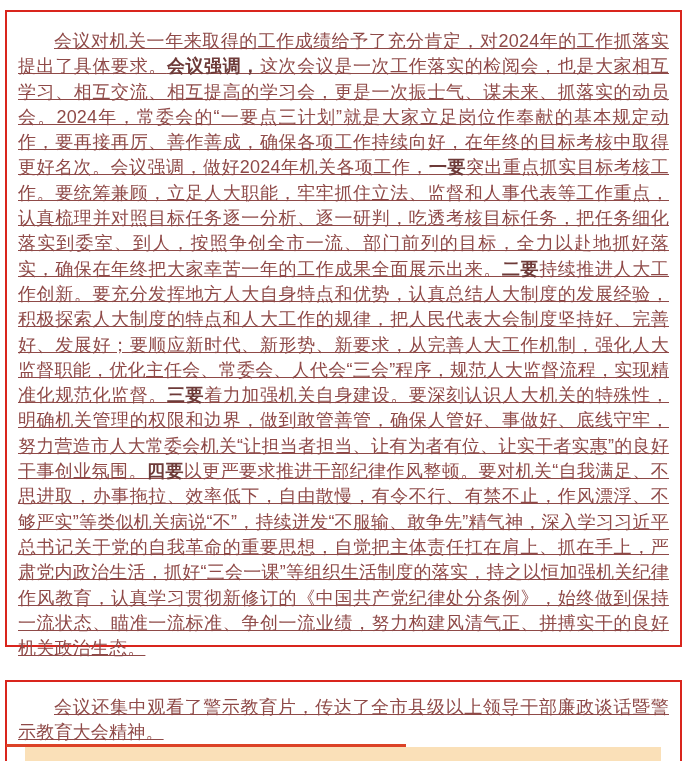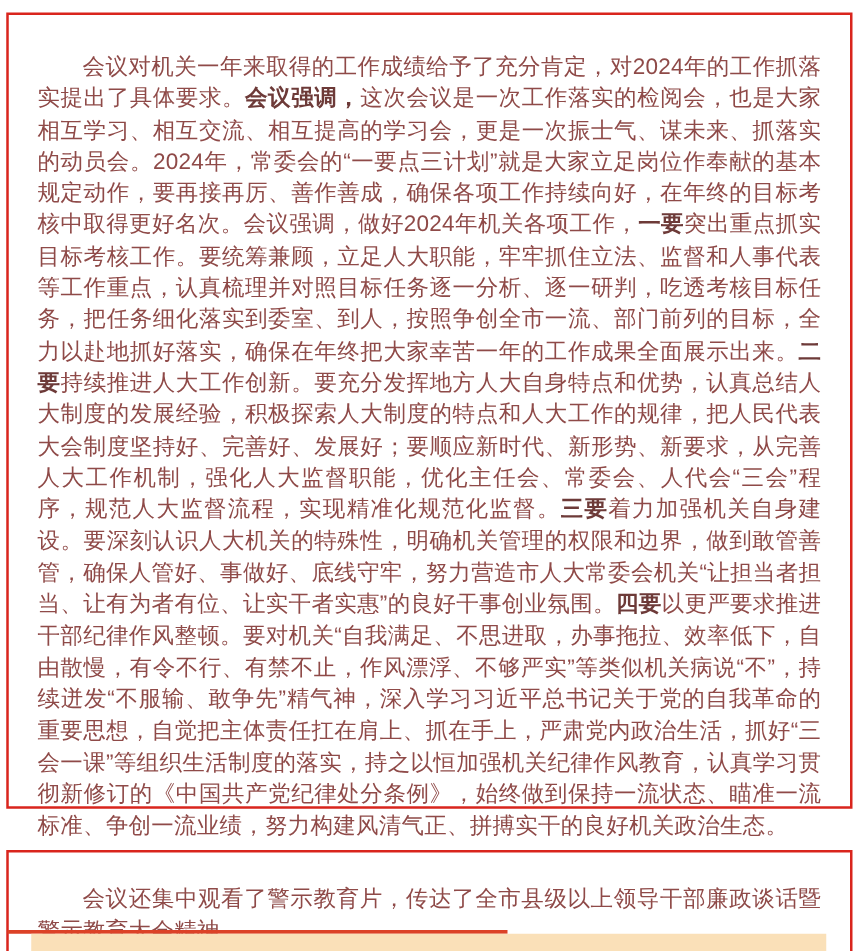--- a/index.html
+++ b/index.html
@@ -26,28 +26,29 @@
     top: 10px;
     height: 637px;
     padding: 17px 11px 10px 11px;
   }
   .box-2 {
     top: 680px;
     height: 100px;
     padding: 13px 11px 10px 11px;
   }
   .body-paragraph {
-    margin: 12px;
+    margin: 0;
     font-size: 18px;
     line-height: 25.3px;
     letter-spacing: 0.2px;
     color: #8f4a48;
     text-align: justify;
     text-indent: 2em;
     word-break: break-all;
+    text-decoration: underline;
   }
   .body-paragraph strong {
     font-weight: 700;
     color: #6d3a38;
   }
   .bottom-divider-red {
     position: absolute;
     left: 6px;
     top: 744px;
     width: 400px;

